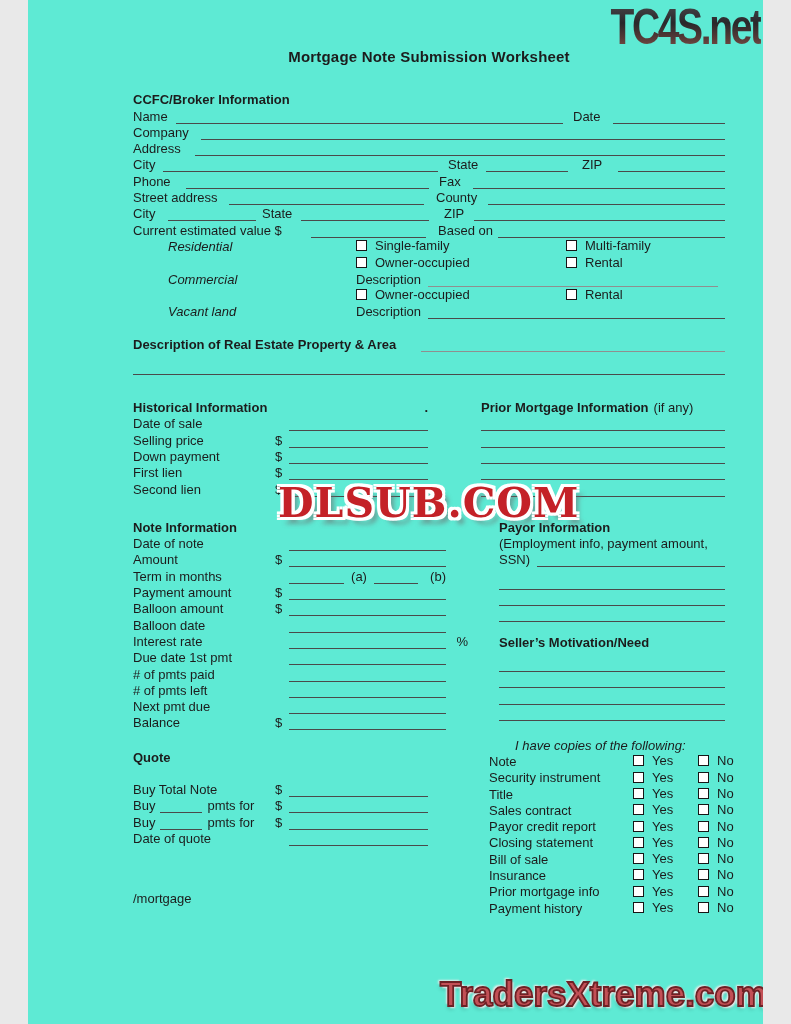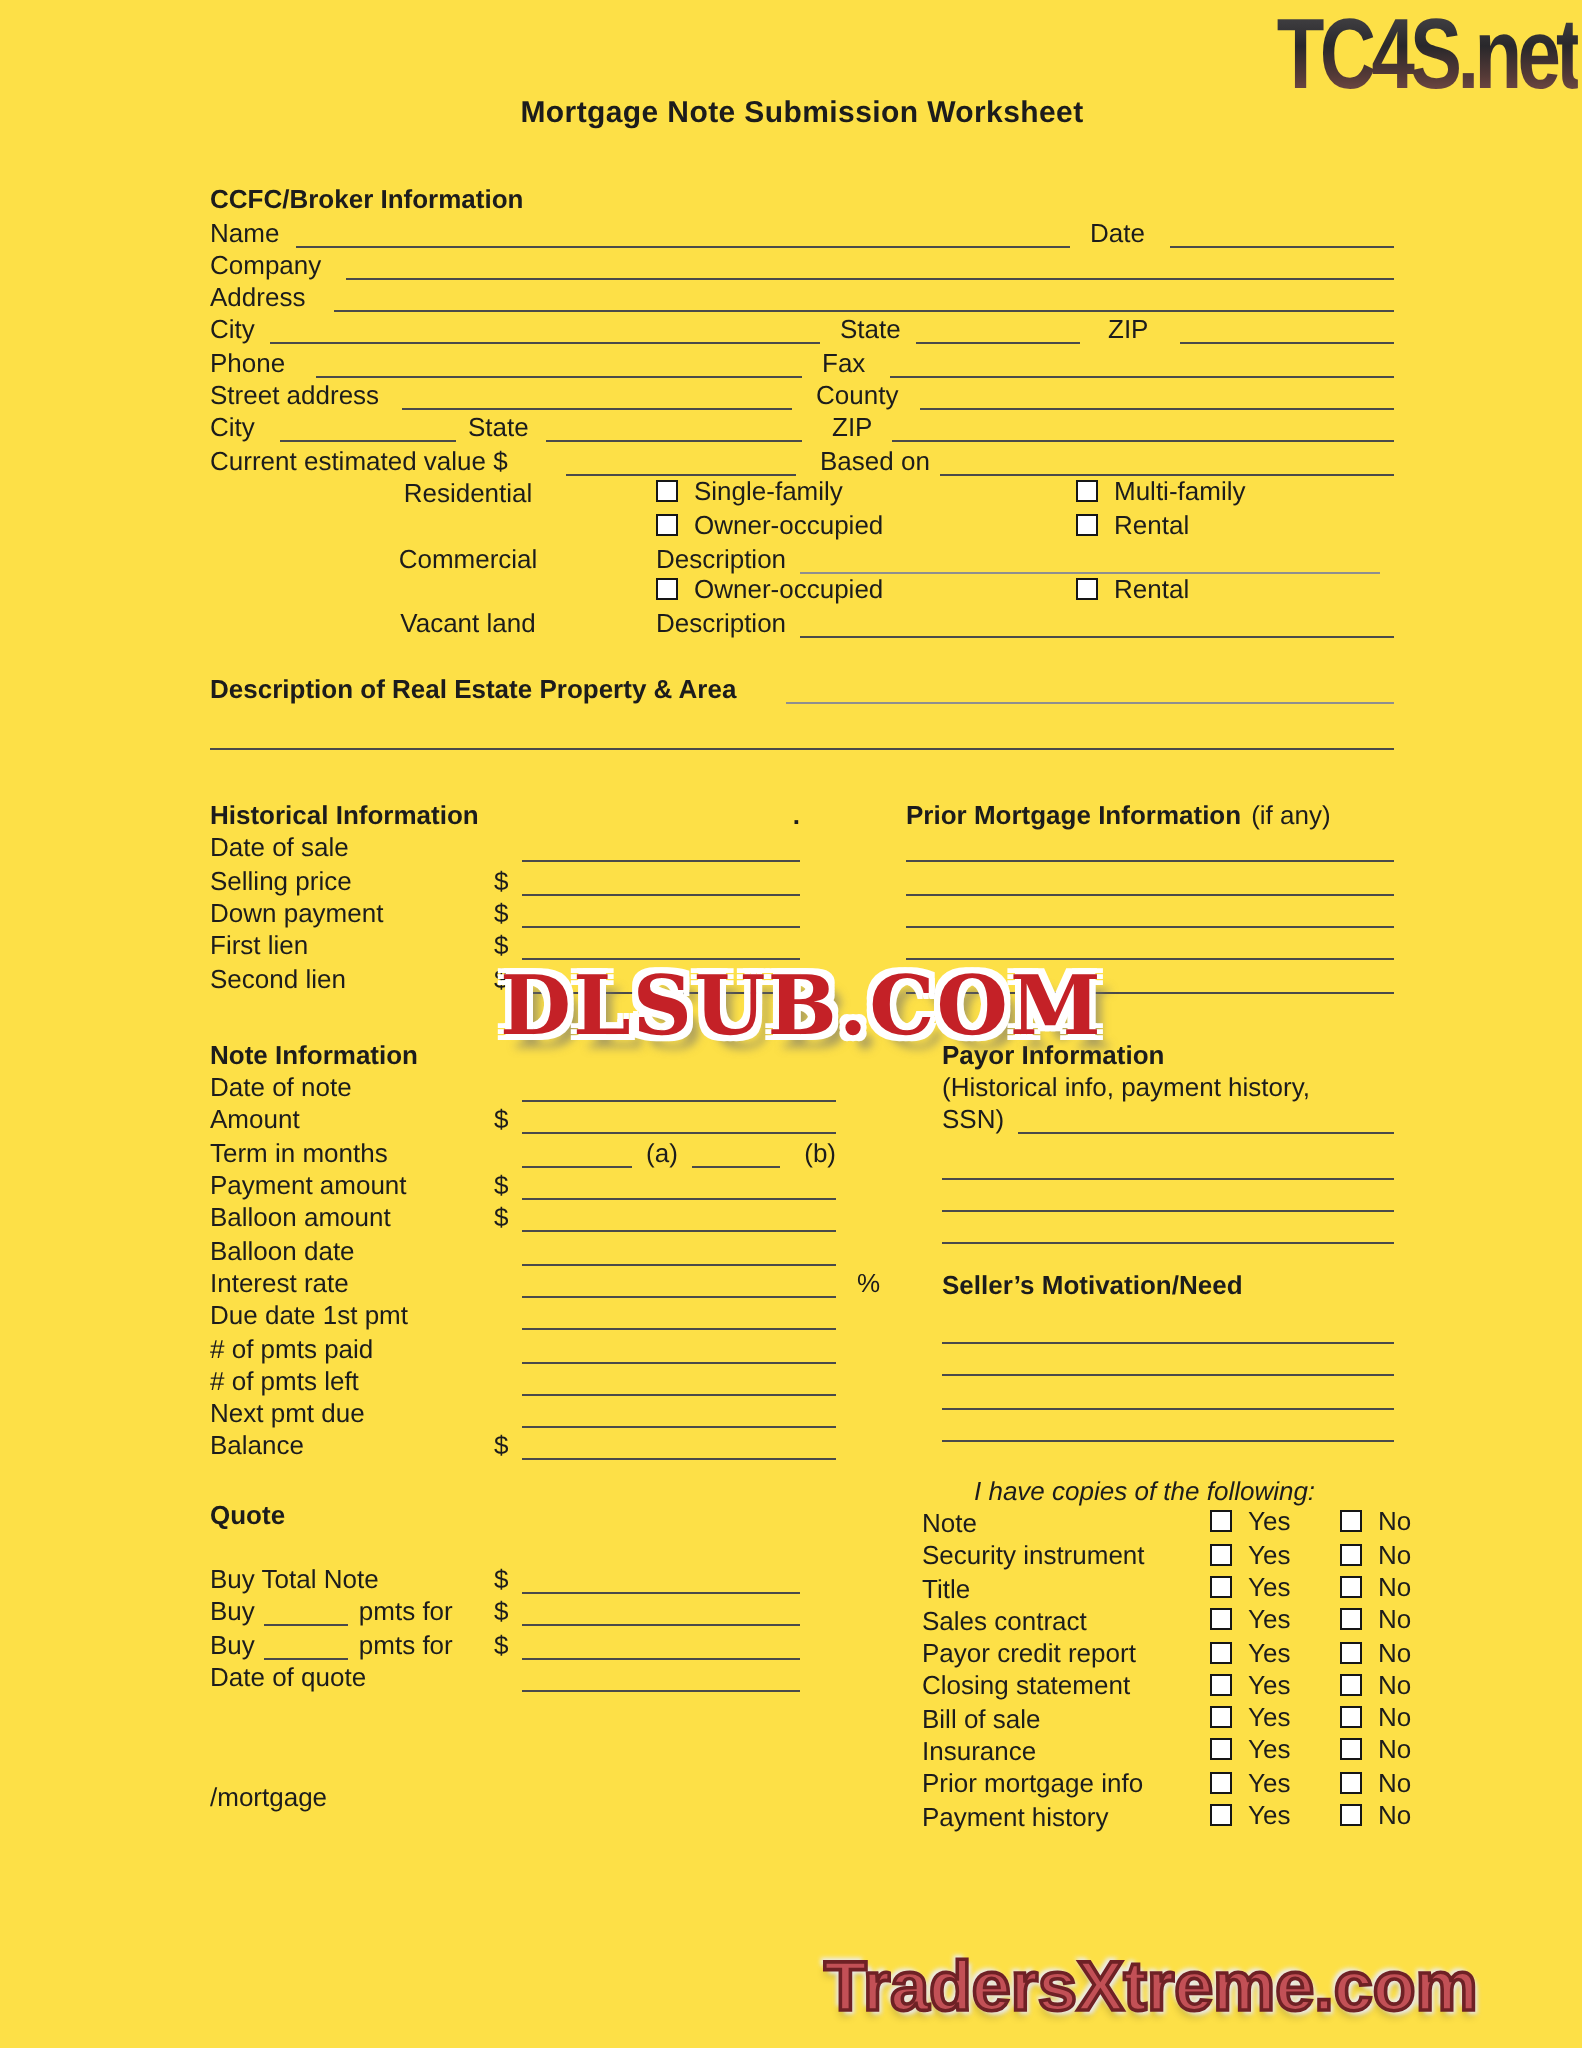--- a/index.html
+++ b/index.html
@@ -1,16 +1,16 @@
 <!DOCTYPE html>
 <html><head>
 <meta charset="utf-8">
 <style>
   html,body{margin:0;padding:0;background:#e9e9e9;}
-  .page{position:relative;width:791px;height:1024px;background:#fde047;overflow:hidden;
+  .page{position:relative;width:735px;height:1024px;background:#5eead4;overflow:hidden;
         font-family:"Liberation Sans",sans-serif;font-size:13px;color:#1c1c1c;margin:0 auto;}
   .content{position:absolute;left:105px;top:0;width:592px;}
   .title{margin-top:48px;text-align:center;font-weight:bold;font-size:15px;letter-spacing:.2px;}
   .frow{display:flex;align-items:flex-end;height:16.3px;}
   .line{border-bottom:1.3px solid #4a4a4a;height:12px;}
   .line.lt{border-bottom-color:#8f8f8f;}
   .sec-h{font-weight:bold;}
   .it{font-style:italic;margin-left:34px;}
   .gap{flex:0 0 10px;}
   .gap8{flex:0 0 8px;}
@@ -23,21 +23,21 @@
   .col-r{flex:1;padding-left:10px;box-sizing:border-box;}
   .col-l .line{flex:1;}
   .hdr-split{justify-content:space-between;}
   
   .cb{flex:0 0 9px;width:9px;height:9px;border:1.5px solid #161616;margin-right:8px;background:#fff;}
   .opt{display:flex;align-items:center;height:16.3px;}
   .ckitem{display:flex;align-items:center;height:16.3px;}
   .w210{flex:0 0 210px;}
   
   .ind{flex:0 0 35px;}
-  .cat-lbl{flex:0 0 188px;text-align:center;}
+  .cat-lbl{flex:0 0 188px;font-style:italic;}
   
   .chk-lbl{flex:0 0 152px;padding-left:8px;box-sizing:border-box;}
   .optyes{flex:0 0 65px;}
   .optno{flex:1;}
   
   .logo{position:absolute;top:2px;right:2px;font-weight:bold;font-size:50px;letter-spacing:-3px;
         line-height:1;transform:scaleX(.78);transform-origin:100% 50%;
         background:linear-gradient(180deg,#4a494c 0%,#29282b 42%,#553a37 72%,#84544c 100%);
         -webkit-background-clip:text;background-clip:text;color:transparent;}
   .wm-center{position:absolute;left:250px;top:483px;font-family:"DejaVu Serif",serif;font-weight:bold;
@@ -300,21 +300,21 @@
           <span class="line"></span>
         </div>
         <div class="frow">
           <span class="w142">Balance</span>
           <span class="pfx">$</span>
           <span class="line"></span>
         </div>
       </div>
       <div class="col-r">
         <div class="frow sec-h">Payor Information</div>
-        <div class="frow">(Historical info, payment history,</div>
+        <div class="frow">(Employment info, payment amount,</div>
         <div class="frow">
           <span style="flex:0 0 38px">SSN)</span>
           <span class="line fill"></span>
         </div>
         <div class="frow mt6">
             <span class="line fill"></span>
           </div>
         <div class="frow">
             <span class="line fill"></span>
           </div>

